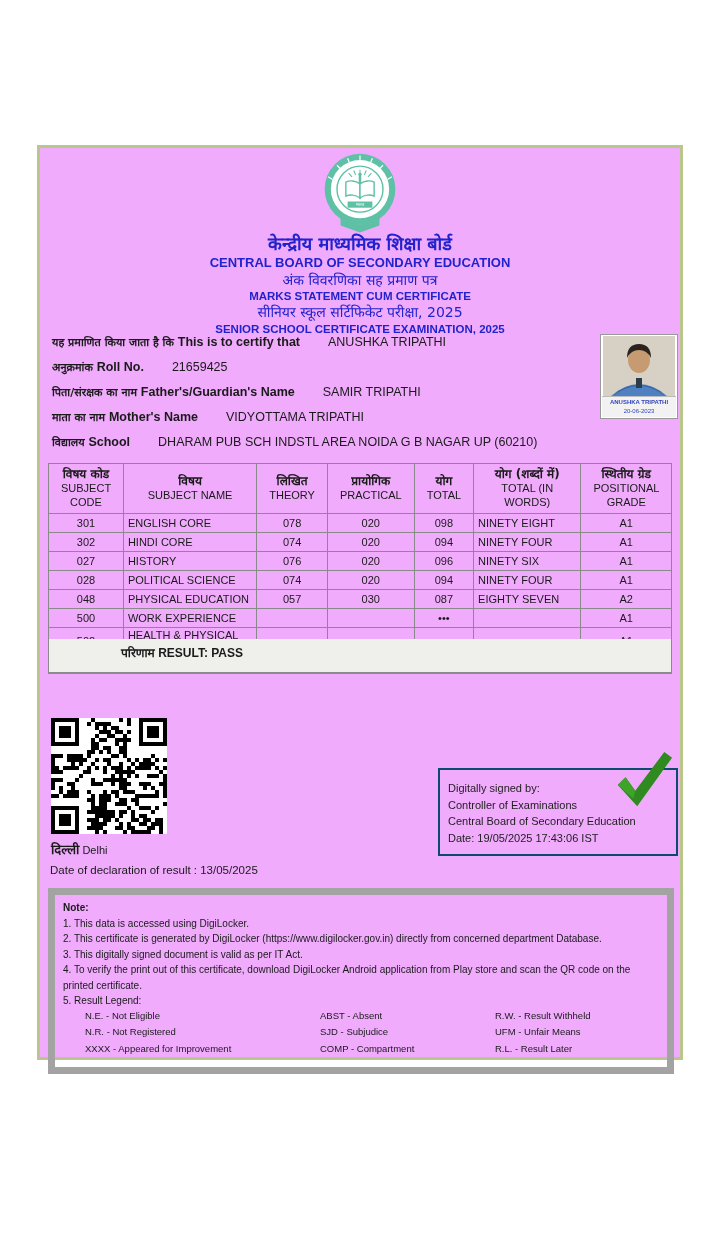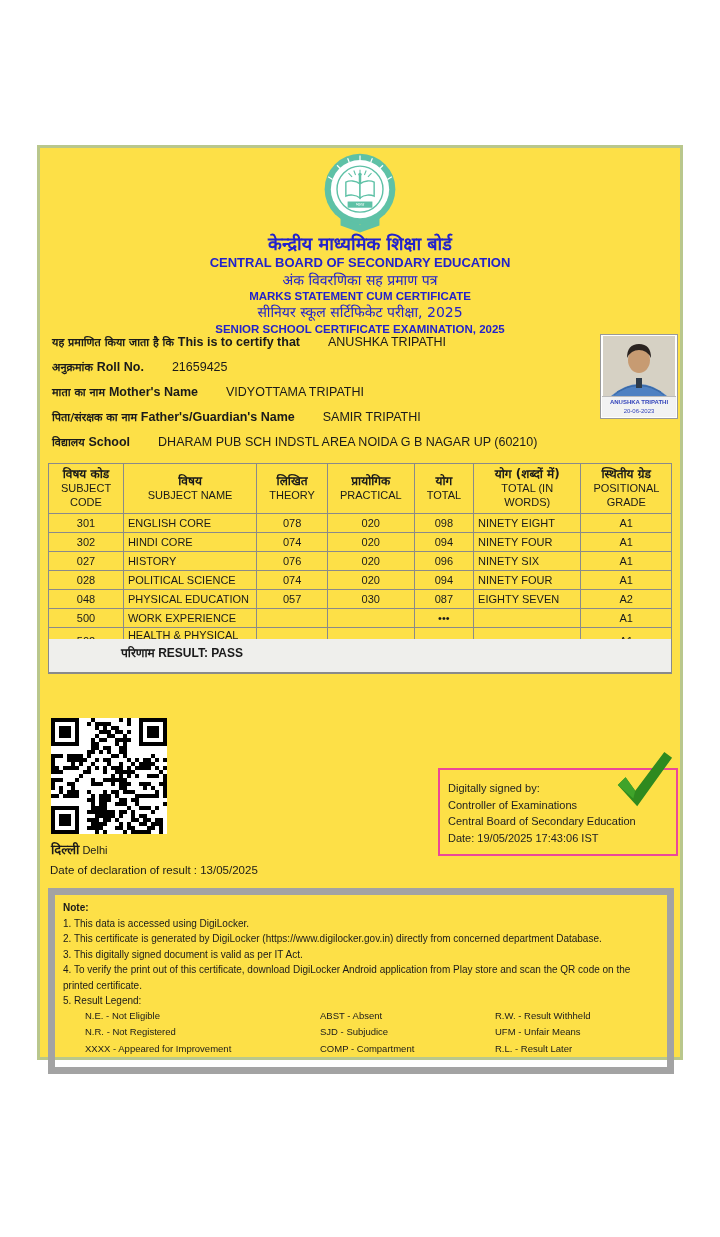--- a/index.html
+++ b/index.html
@@ -1,20 +1,20 @@
 <!DOCTYPE html>
 <html><head>
 <meta charset="utf-8">
 <style>
   html,body{margin:0;padding:0;background:#ffffff;}
   body{width:720px;height:1237px;position:relative;font-family:"Liberation Sans","DejaVu Sans",sans-serif;color:#1a1a1a;}
   .b{font-weight:bold;}
   .hi{font-family:"DejaVu Sans","Liberation Sans",sans-serif;}
 
-  .cert{position:absolute;left:37px;top:145px;width:640px;height:909px;border:3px solid #b9c78c;background:#fde047;}
+  .cert{position:absolute;left:37px;top:145px;width:640px;height:909px;border:3px solid #b9c78c;background:#f0abfc;}
 
   
   .logo{position:absolute;top:4px;left:50%;transform:translateX(-50%);}
   .hdrblock{position:absolute;top:86px;left:0;width:100%;text-align:center;color:#2222cc;line-height:1.12;}
   .h1{font-size:18px;font-weight:bold;}
   .h2{font-size:13px;font-weight:bold;margin-top:2px;}
   .h3{font-size:14px;font-weight:normal;margin-top:2px;}
   .h4{font-size:11.5px;font-weight:bold;margin-top:2px;}
 
   
@@ -44,21 +44,21 @@
   .place .hi{font-size:13px;font-weight:bold;}
 
   
   .dl-badge{position:absolute;left:195px;top:597px;width:240px;height:78px;}
   .dl-pill{position:absolute;left:60px;top:10px;width:158px;height:54px;background:#5b43e6;border-radius:12px;color:#fff;padding:7px 10px 0 28px;box-sizing:border-box;}
   .dl-pb{font-size:9px;letter-spacing:.3px;}
   .dl-name{font-size:21px;font-weight:bold;letter-spacing:.2px;margin-top:1px;}
   .dl-circle{position:absolute;left:0;top:0;width:76px;height:76px;}
 
   
-  .signbox{position:absolute;left:398px;top:620px;width:240px;height:88px;border:2px solid #ec4899;box-sizing:border-box;padding:10px 8px 0 8px;font-size:11px;line-height:1.5;color:#222;}
+  .signbox{position:absolute;left:398px;top:620px;width:240px;height:88px;border:2px solid #0c4a6e;box-sizing:border-box;padding:10px 8px 0 8px;font-size:11px;line-height:1.5;color:#222;}
   .check{position:absolute;right:2px;top:-20px;width:62px;height:62px;}
 
   .decl{position:absolute;left:10px;top:716px;font-size:11.5px;}
 
   
   .notebox{position:absolute;left:8px;top:740px;width:626px;box-sizing:border-box;border:7px solid #a3a3a3;padding:5px 8px 10px 8px;font-size:10px;line-height:1.55;}
   .ntitle{font-weight:bold;}
   .legend{display:grid;grid-template-columns:235px 175px auto;margin-left:22px;row-gap:2px;font-size:9.5px;}
 </style>
 </head>
@@ -120,22 +120,22 @@
     </svg>
     <div class="cap">
       <div class="b">ANUSHKA TRIPATHI</div>
       <div>20-06-2023</div>
     </div>
   </div>
 
   <div class="details">
       <div class="drow"><span class="hi b">यह प्रमाणित किया जाता है कि </span><span class="b">This is to certify that</span><span class="dval">ANUSHKA TRIPATHI</span></div>
       <div class="drow"><span class="hi b">अनुक्रमांक </span><span class="b">Roll No.</span><span class="dval">21659425</span></div>
+      <div class="drow"><span class="hi b">पिता/संरक्षक का नाम </span><span class="b">Father's/Guardian's Name</span><span class="dval">SAMIR TRIPATHI</span></div>
       <div class="drow"><span class="hi b">माता का नाम </span><span class="b">Mother's Name</span><span class="dval">VIDYOTTAMA TRIPATHI</span></div>
-      <div class="drow"><span class="hi b">पिता/संरक्षक का नाम </span><span class="b">Father's/Guardian's Name</span><span class="dval">SAMIR TRIPATHI</span></div>
       <div class="drow"><span class="hi b">विद्यालय </span><span class="b">School</span><span class="dval">DHARAM PUB SCH INDSTL AREA NOIDA G B NAGAR UP (60210)</span></div>
     </div>
 
   <table class="marks">
     <colgroup>
       <col style="width:72px">
         <col style="width:152px">
         <col style="width:62px">
         <col style="width:70px">
       <col style="width:58px">

